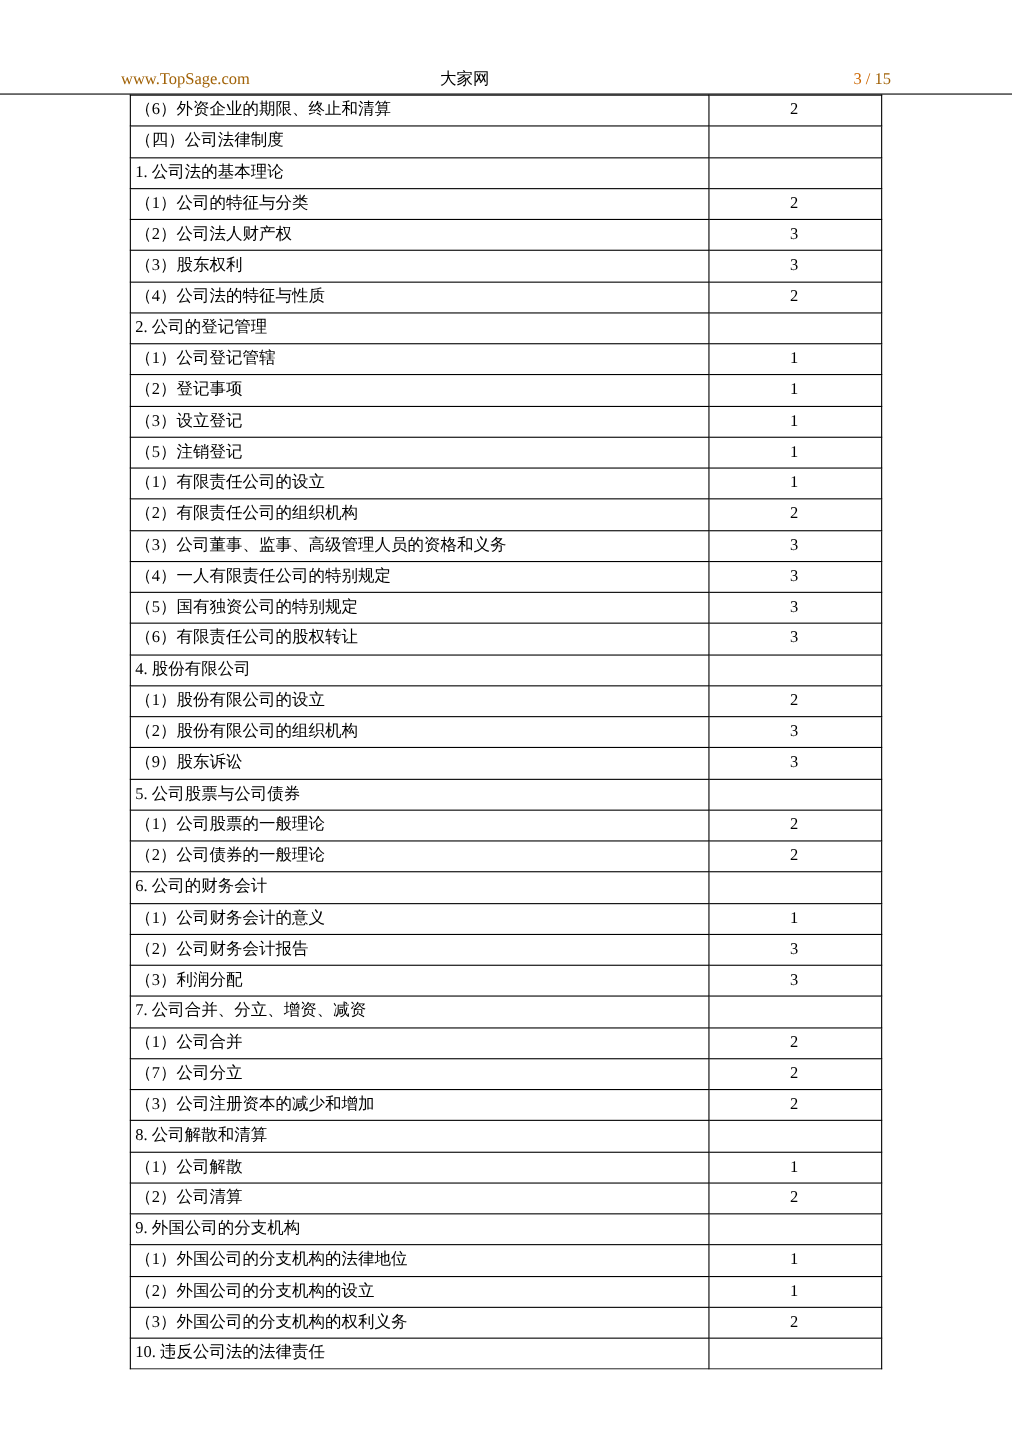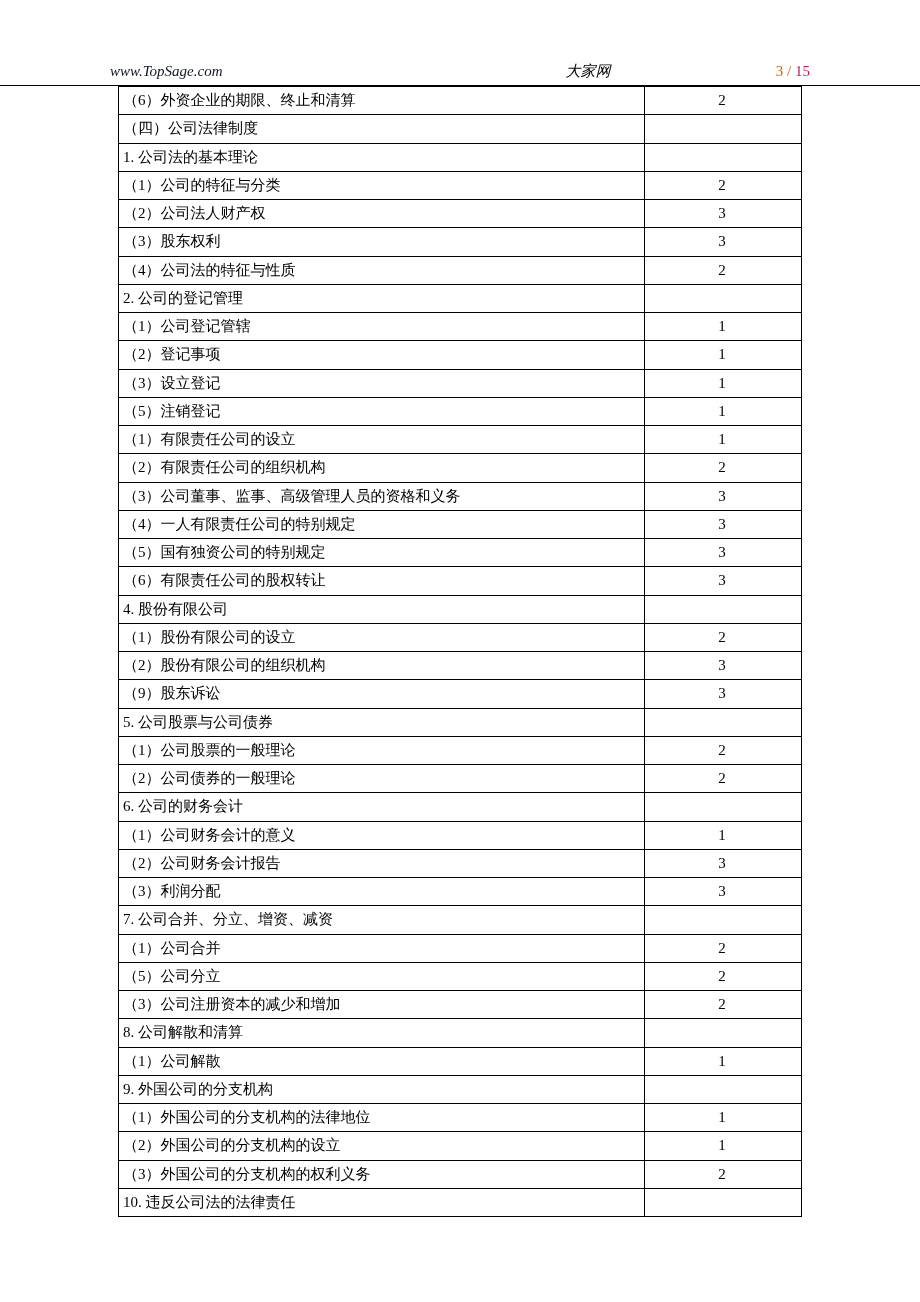--- a/index.html
+++ b/index.html
@@ -12,37 +12,35 @@
     margin: 0 auto;
     padding-top: 62px;
   }
   .page-header {
     display: flex;
     align-items: baseline;
     padding: 0 110px 4px 110px;
     border-bottom: 1.5px solid #000;
   }
   .page-header .url {
-    color: #0f172a;
+    color: #a16207;
     flex: 0 0 auto;
     width: 250px;
-    font-style: italic;
   }
   .page-header .site {
     flex: 1 1 auto;
-    text-align: center;
+    text-align: left;
     padding-left: 40px;
-    font-style: italic;
   }
   .page-header .pager {
     flex: 0 0 auto;
   }
   .page-header .pager .cur { color: #cc6600; }
   .page-header .pager .sep { color: #cc6600; }
-  .page-header .pager .tot { color: #be185d; }
+  .page-header .pager .tot { color: #a16207; }
 
   .table-wrap {
     margin: 0 118px;
   }
   table {
     width: 100%;
     border-collapse: collapse;
     table-layout: fixed;
   }
   td {
@@ -195,34 +193,38 @@
         </tr>
         <tr>
           <td class="topic">7. 公司合并、分立、增资、减资</td>
           <td class="val"></td>
         </tr>
         <tr>
           <td class="topic">（1）公司合并</td>
           <td class="val">2</td>
         </tr>
         <tr>
-          <td class="topic">（5）公司分立</td>
+          <td class="topic">（7）公司分立</td>
           <td class="val">2</td>
         </tr>
         <tr>
           <td class="topic">（3）公司注册资本的减少和增加</td>
           <td class="val">2</td>
         </tr>
         <tr>
           <td class="topic">8. 公司解散和清算</td>
           <td class="val"></td>
         </tr>
         <tr>
           <td class="topic">（1）公司解散</td>
           <td class="val">1</td>
+        </tr>
+        <tr>
+          <td class="topic">（2）公司清算</td>
+          <td class="val">2</td>
         </tr>
         <tr>
           <td class="topic">9. 外国公司的分支机构</td>
           <td class="val"></td>
         </tr>
         <tr>
           <td class="topic">（1）外国公司的分支机构的法律地位</td>
           <td class="val">1</td>
         </tr>
         <tr>

